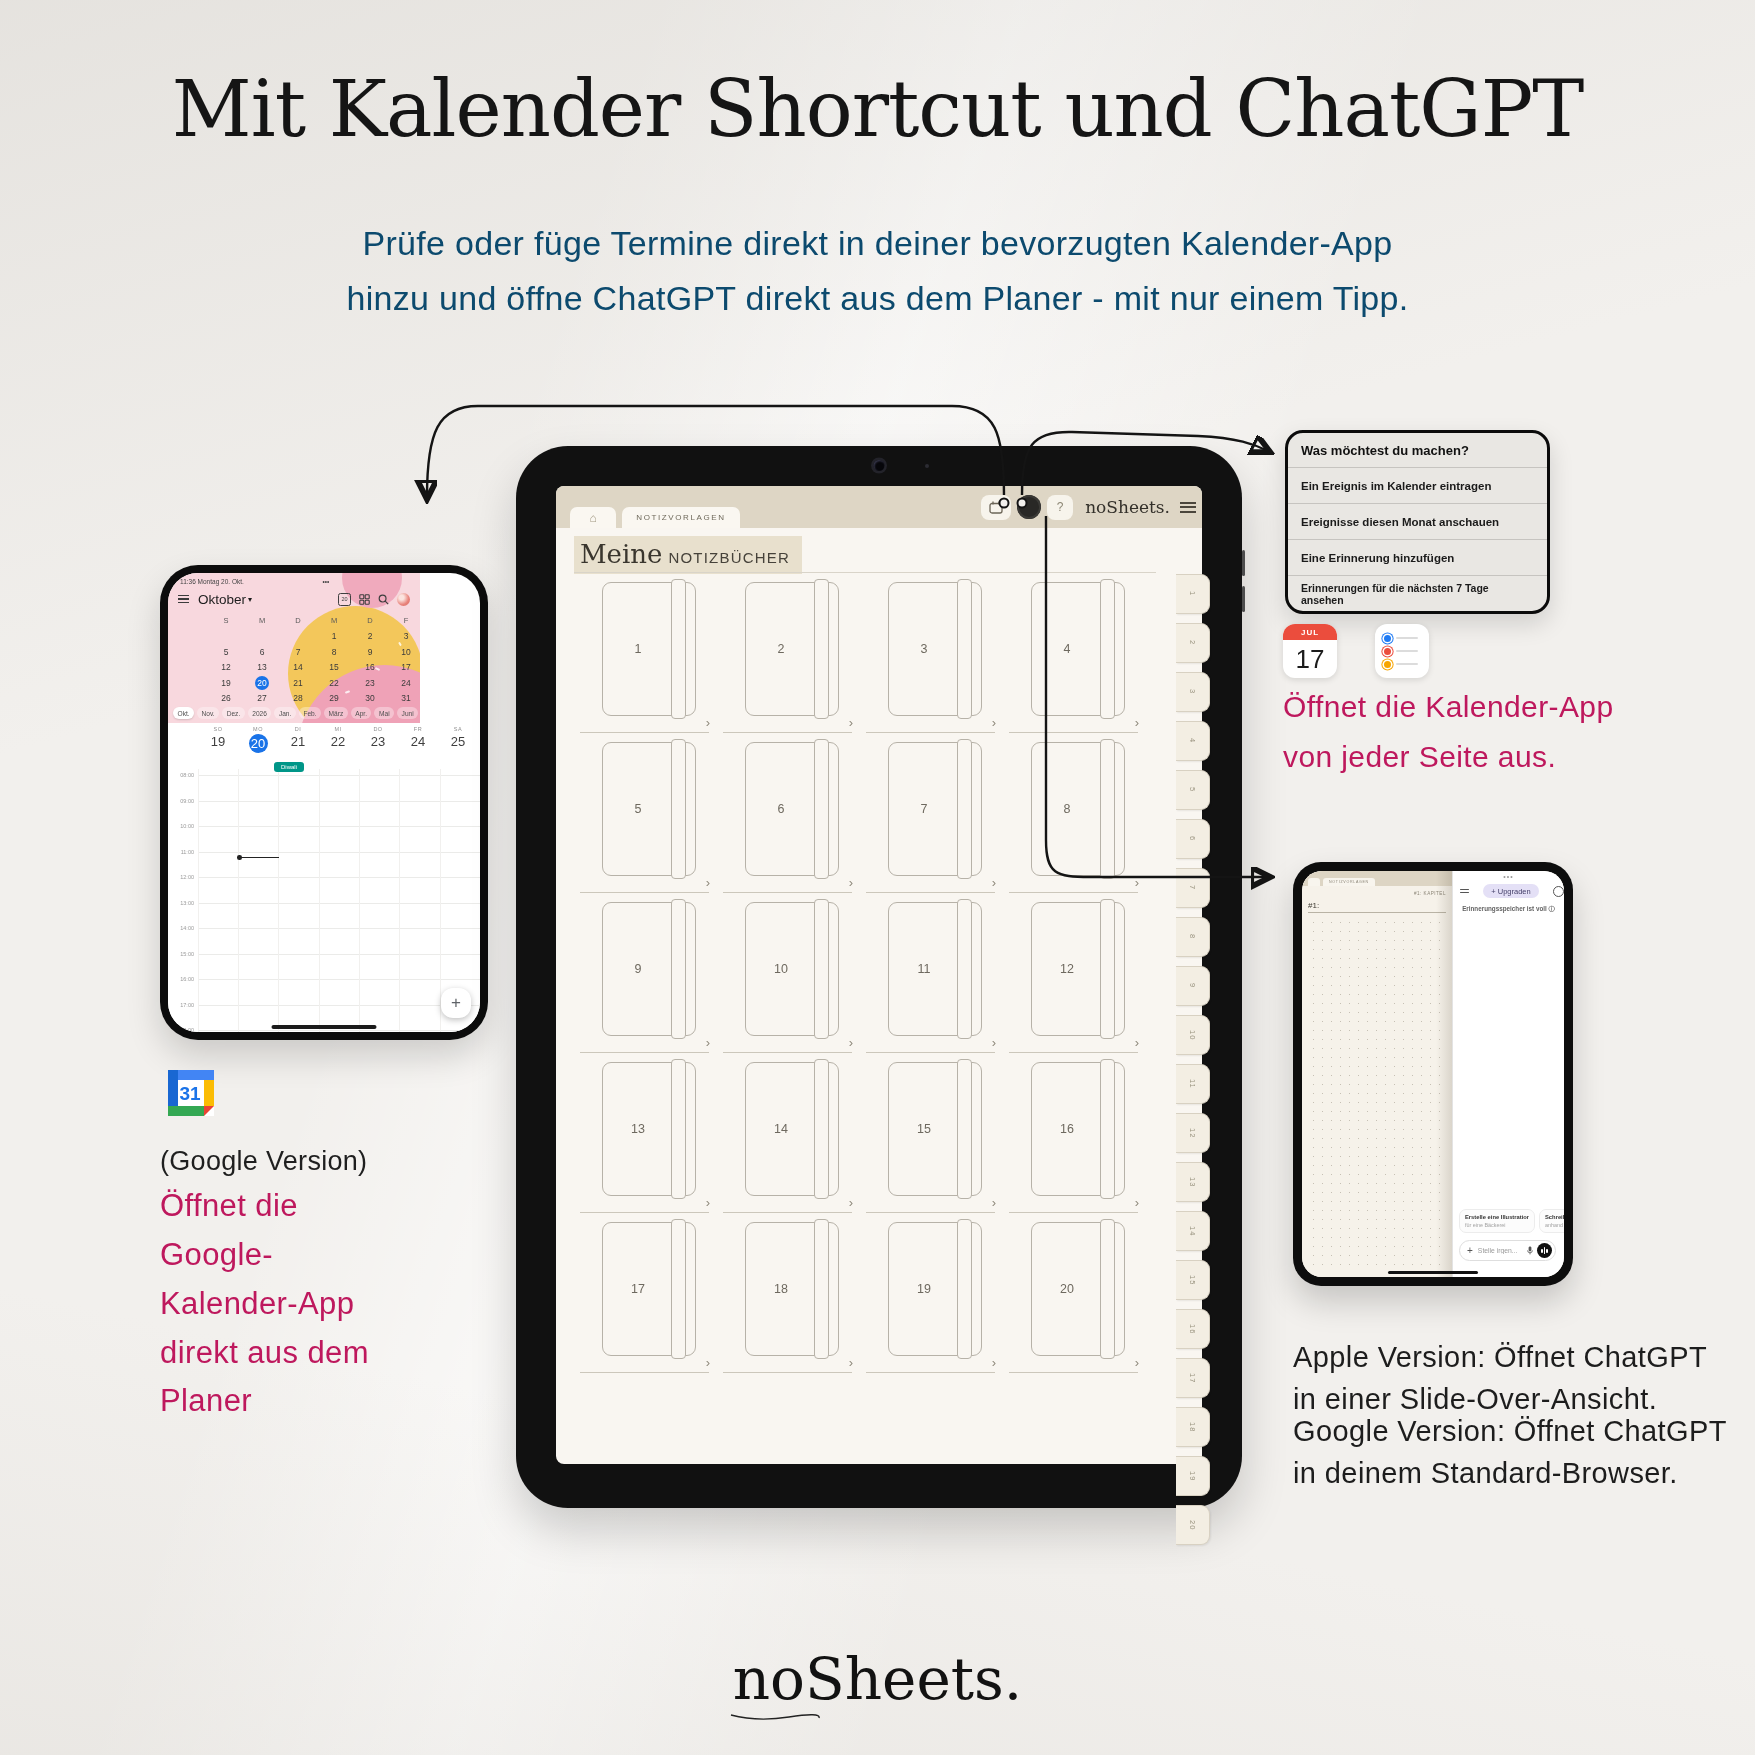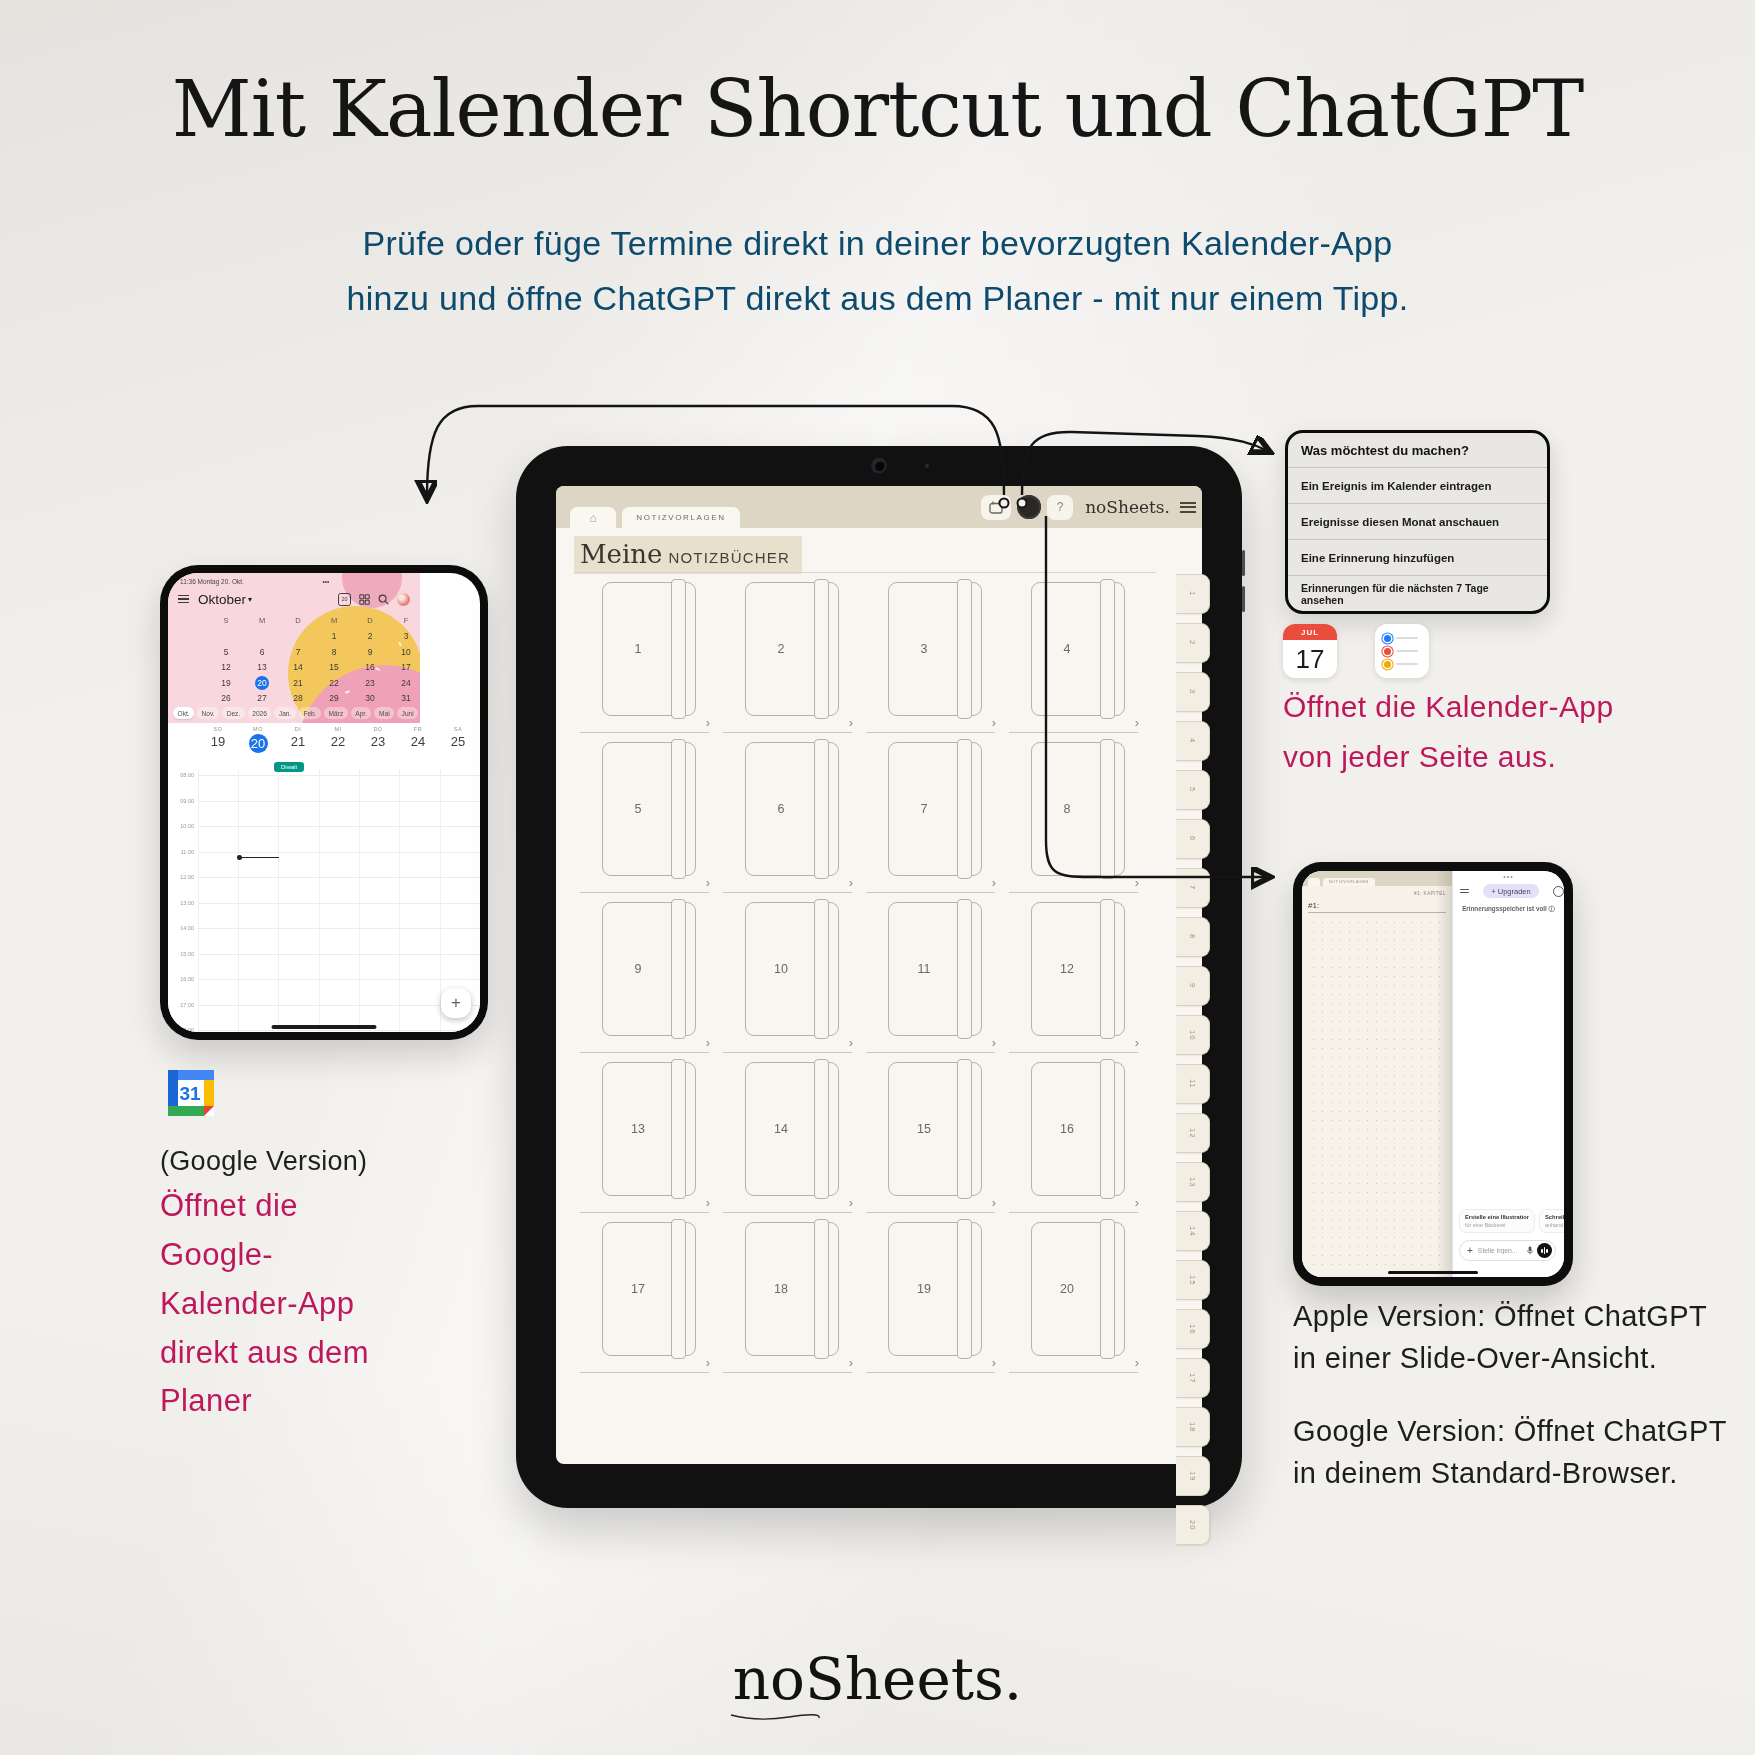--- a/index.html
+++ b/index.html
@@ -170,21 +170,21 @@
   .mtc-input .ph{flex:1;font-size:6.8px;color:#9a9a9a;margin-left:5px;white-space:nowrap;overflow:hidden;}
   .mic{width:6px;height:9px;margin-right:4px;flex:none;}
   .voice{flex:none;width:15px;height:15px;border-radius:50%;background:#111;display:flex;align-items:center;
          justify-content:center;gap:1.2px;}
   .voice i{display:block;width:1.6px;background:#fff;border-radius:1px;}
   .voice i:nth-child(1){height:4px;} .voice i:nth-child(2){height:7px;} .voice i:nth-child(3){height:4px;}
   .mt-home{position:absolute;left:50%;transform:translateX(-50%);bottom:3px;width:90px;height:3.5px;border-radius:2px;background:#111;}
 
   
   .r-caption{position:absolute;left:1293px;width:460px;font-size:29px;line-height:1.45;color:#1d1d1d;letter-spacing:.4px;}
-  .r1{top:1295px;} .r2{top:1410px;}
+  .r1{top:1336px;} .r2{top:1410px;}
 
   
   .footer-wrap{position:absolute;top:1645px;left:0;width:100%;text-align:center;}
   .footer-logo{position:relative;display:inline-block;font-family:"DejaVu Serif","Liberation Serif",serif;
                font-size:58px;color:#121212;}
   .footer-logo svg{position:absolute;left:-4px;bottom:-10px;}
 
   .arrows{position:absolute;left:0;top:0;z-index:50;pointer-events:none;}
   .arrows path{fill:none;stroke:#141414;stroke-width:2.4;}
   .arrows circle{fill:#f1efec;stroke:#141414;stroke-width:2;}

